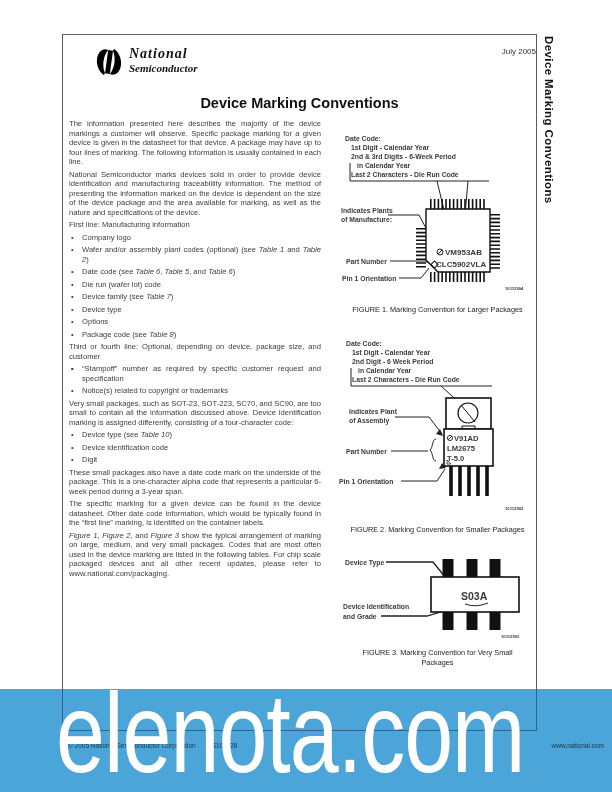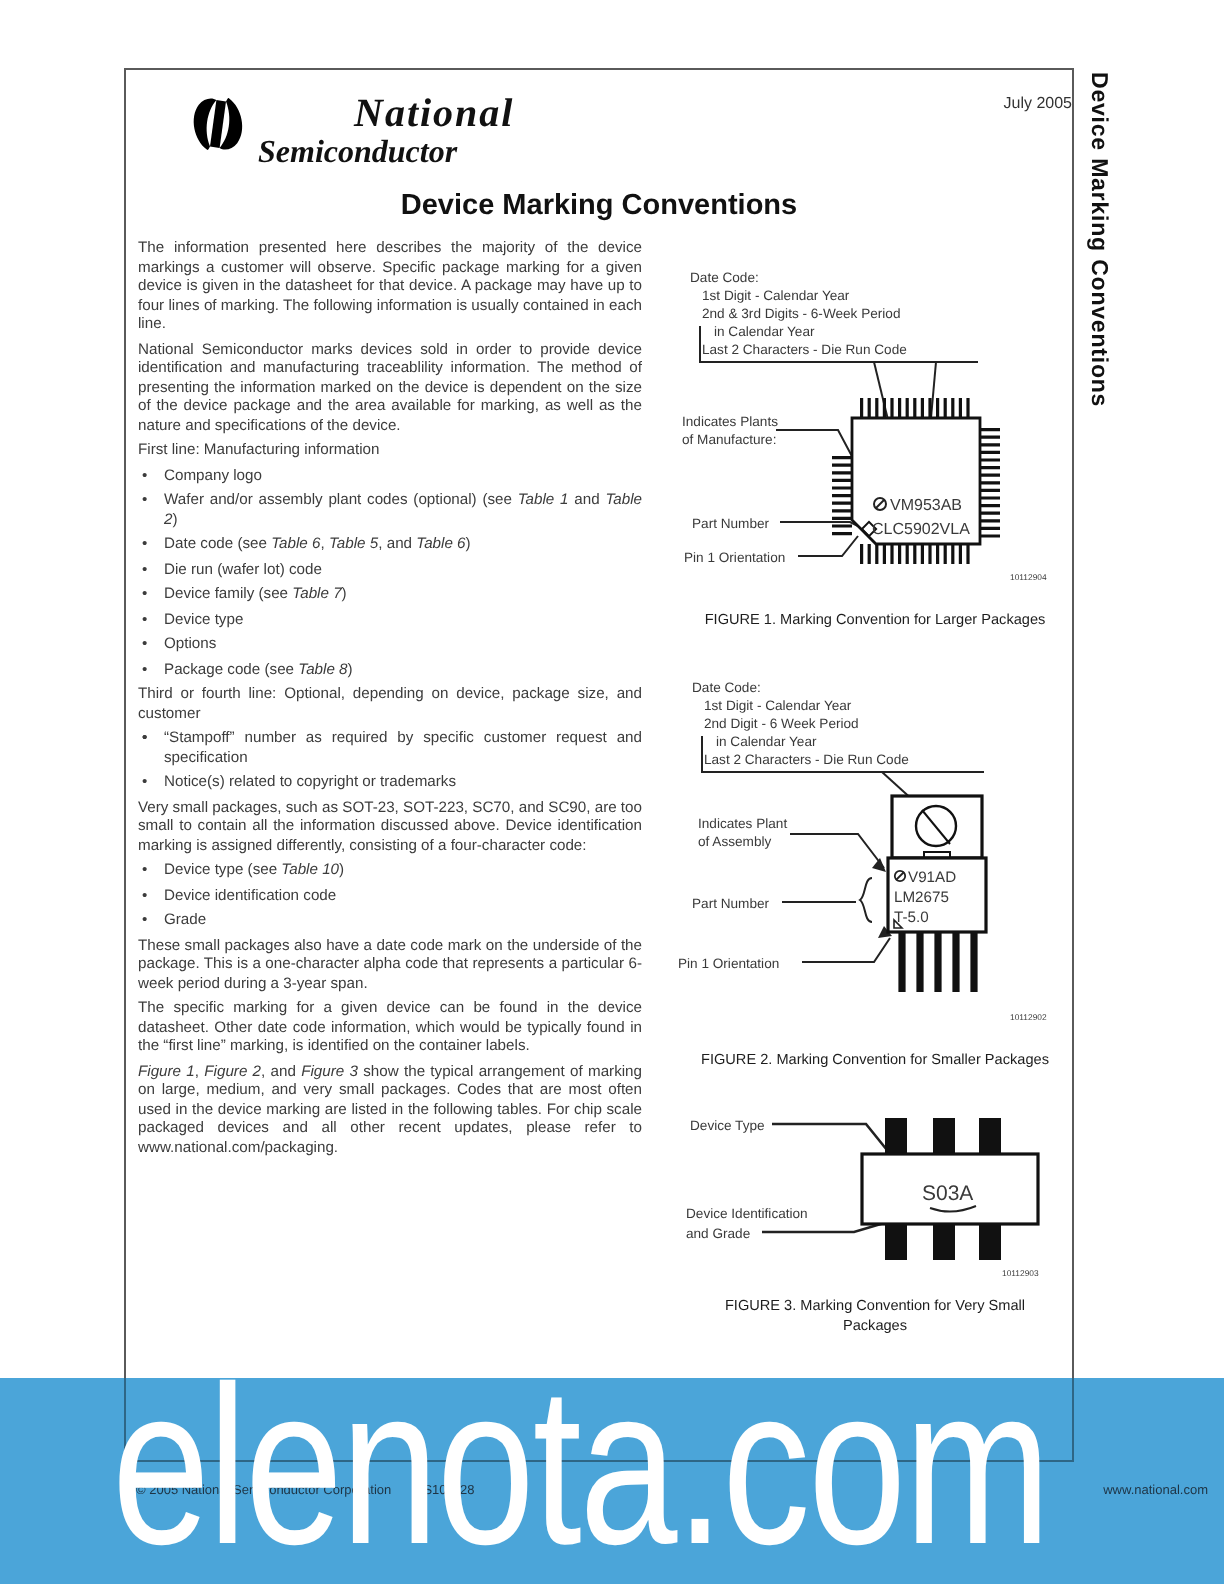--- a/index.html
+++ b/index.html
@@ -3,34 +3,34 @@
 <meta charset="utf-8">
 <style>
   html,body{margin:0;padding:0;}
   body{width:612px;height:792px;background:#fff;font-family:"Liberation Sans",sans-serif;overflow:hidden;position:relative;}
   .page{position:absolute;inset:0;background:#fff;}
   .frame{position:absolute;left:62px;top:34px;width:475px;height:696px;border:1px solid #5a5a5a;box-sizing:border-box;}
   
   .logo{position:absolute;left:30px;top:12px;display:flex;align-items:flex-start;}
   .logo svg{display:block;}
   .logo-text{margin-left:4px;font-family:"Liberation Serif",serif;font-style:italic;font-weight:bold;color:#111;line-height:1;}
-  .logo-text .l1{font-size:20px;letter-spacing:1px;margin-left:48px;}
-  .logo-text .l2{font-size:16px;margin-top:2px;}
+  .logo-text .l1{font-size:14px;letter-spacing:1px;}
+  .logo-text .l2{font-size:11px;margin-top:2px;}
   .issue-date{position:absolute;right:0;top:12px;font-size:8px;color:#333;}
   .doc-title{position:absolute;left:0;top:60px;width:100%;text-align:center;font-size:14.5px;font-weight:bold;color:#111;margin:0;}
   
   .sidebar-title{position:absolute;left:543px;top:36px;writing-mode:vertical-rl;font-size:11.5px;font-weight:bold;color:#111;letter-spacing:0.4px;white-space:nowrap;}
   
   .article{position:absolute;left:6px;top:84px;width:252px;font-size:7.6px;line-height:9.5px;color:#3c3c3c;text-align:justify;}
   .blk{margin:0 0 3px 0;}
   .blk.bullet{position:relative;padding-left:13px;}
   .blk.bullet .mark{position:absolute;left:2px;top:0;}
   .it{font-style:italic;}
   
-  .fig{position:absolute;width:201px;}
+  .fig{position:absolute;width:201px;font-weight:bold;}
   .fig svg{display:block;}
   .fig svg text{fill:#3a3a3a;font-family:"Liberation Sans",sans-serif;}
   .fig-caption{position:absolute;width:201px;text-align:center;font-size:7.3px;font-weight:normal;color:#1d1d1d;line-height:10px;}
   
   .banner{position:absolute;left:0;top:689px;width:612px;height:103px;background:#4ba5d9;}
   .banner .edge{position:absolute;background:rgba(0,0,0,0.38);}
   .banner .edge.l{left:62px;top:0;width:1px;height:41px;}
   .banner .edge.r{left:536px;top:0;width:1px;height:41px;}
   .banner .edge.b{left:62px;top:41px;width:475px;height:1px;}
   .footer-row{position:absolute;left:0;top:53px;width:612px;font-size:6.5px;color:rgba(22,32,42,0.85);}
@@ -72,21 +72,21 @@
         <div class="blk bullet"><span class="mark">•</span><span>Device type</span></div>
         <div class="blk bullet"><span class="mark">•</span><span>Options</span></div>
         <div class="blk bullet"><span class="mark">•</span><span>Package code (see </span><span class="it">Table 8</span><span>)</span></div>
         <div class="blk p"><span>Third or fourth line: Optional, depending on device, package size, and customer</span></div>
         <div class="blk bullet"><span class="mark">•</span></div>
         <div class="blk bullet"><span class="mark">•</span><span>“Stampoff” number as required by specific customer request and specification</span></div>
         <div class="blk bullet"><span class="mark">•</span><span>Notice(s) related to copyright or trademarks</span></div>
         <div class="blk p"><span>Very small packages, such as SOT-23, SOT-223, SC70, and SC90, are too small to contain all the information discussed above. Device identification marking is assigned differently, consisting of a four-character code:</span></div>
         <div class="blk bullet"><span class="mark">•</span><span>Device type (see </span><span class="it">Table 10</span><span>)</span></div>
         <div class="blk bullet"><span class="mark">•</span><span>Device identification code</span></div>
-        <div class="blk bullet"><span class="mark">•</span><span>Grade</span></div>
+        <div class="blk bullet"><span class="mark">•</span><span>Digit</span></div>
         <div class="blk p"><span>These small packages also have a date code mark on the underside of the package. This is a one-character alpha code that represents a particular 6-week period during a 3-year span.</span></div>
         <div class="blk p"><span>The specific marking for a given device can be found in the device datasheet. Other date code information, which would be typically found in the “first line” marking, is identified on the container labels.</span></div>
         <div class="blk p"><span class="it">Figure 1</span><span>, </span><span class="it">Figure 2</span><span>, and </span><span class="it">Figure 3</span><span> show the typical arrangement of marking on large, medium, and very small packages. Codes that are most often used in the device marking are listed in the following tables. For chip scale packaged devices and all other recent updates, please refer to www.national.com/packaging.</span></div>
       </div>
 
     <div class="fig" style="left:274px;top:96px;height:168px;">
       <svg width="201" height="168" viewBox="0 0 201 168">
         <g font-size="6.8">
           <text x="8" y="10">Date Code:</text>
           <text x="14" y="19">1st Digit - Calendar Year</text>

